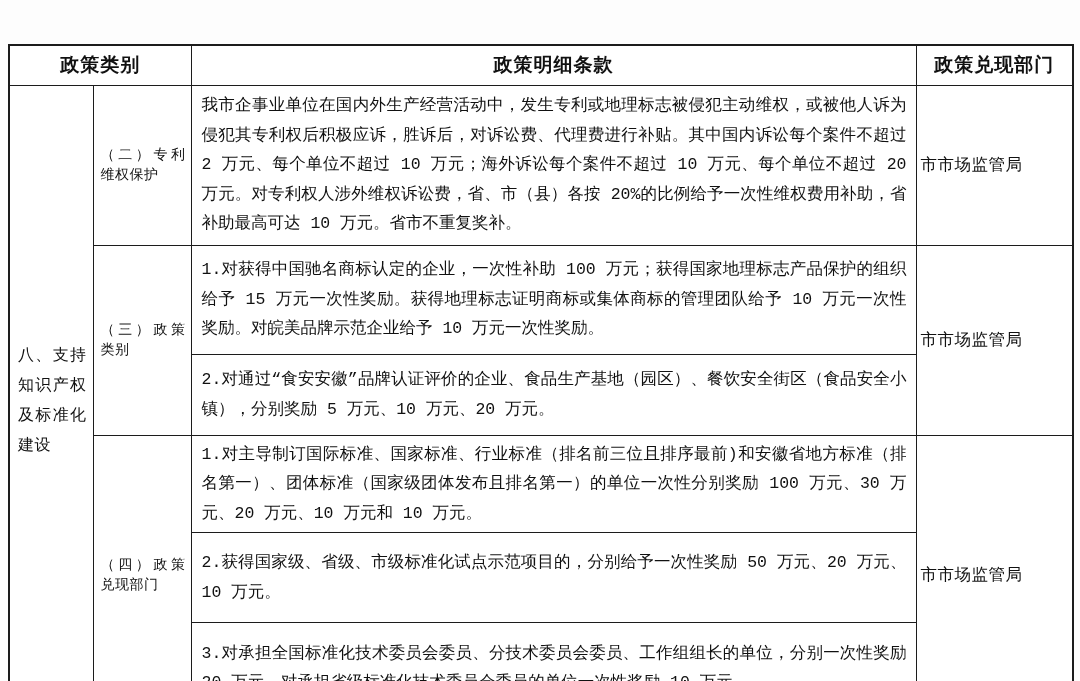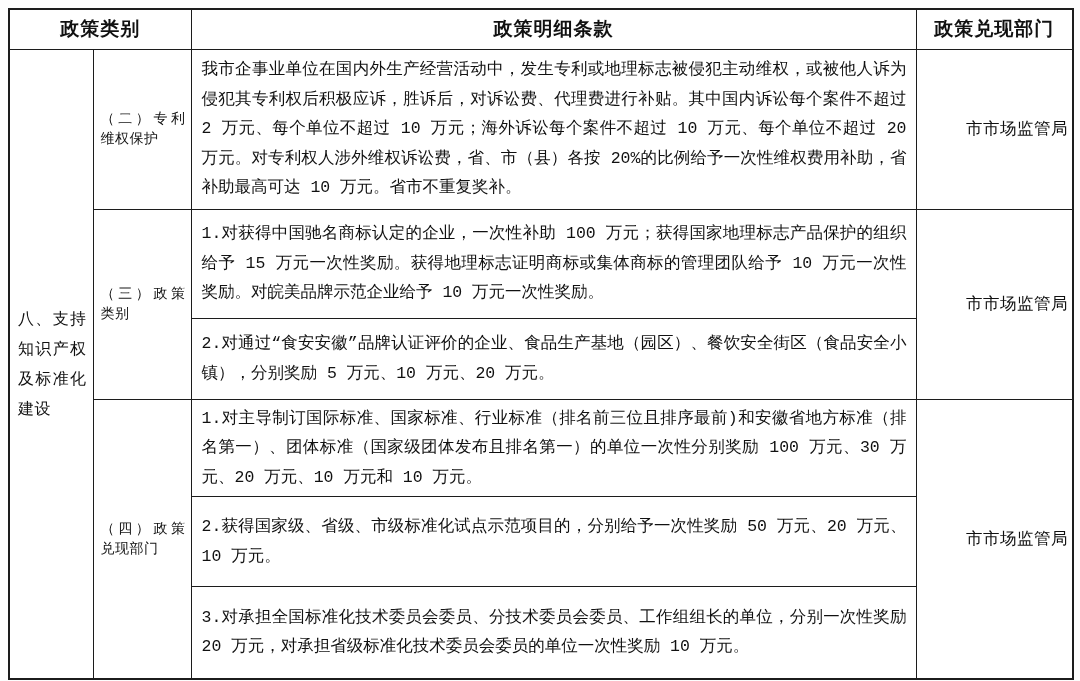--- a/index.html
+++ b/index.html
@@ -10,20 +10,21 @@
     height: 681px;
     overflow: hidden;
     font-family: "Liberation Serif", "DejaVu Serif", serif;
     color: #111;
   }
   .page {
     box-sizing: border-box;
     width: 1080px;
     height: 495px;
     padding: 8px 8px 9px 8px;
+    margin-top: 36px;
   }
   table.policy {
     border-collapse: collapse;
     table-layout: fixed;
     width: 1064px;
     height: 664px;
     background: #ffffff;
     border: 2px solid #1c1c1c;
   }
   table.policy th,
@@ -57,21 +58,21 @@
   }
   td.detail {
     font-size: 16.5px;
     line-height: 29.5px;
     text-align: justify;
     padding: 4px 9px 4px 10px;
     font-family: Liberation Mono, monospace;
   }
   td.dept {
     font-size: 16.5px;
-    text-align: right;
+    text-align: left;
     letter-spacing: 0.5px;
     padding: 17px 4px;
   }
 </style>
 </head>
 <body>
 
 <div class="page">
   <table class="policy">
     <colgroup>

